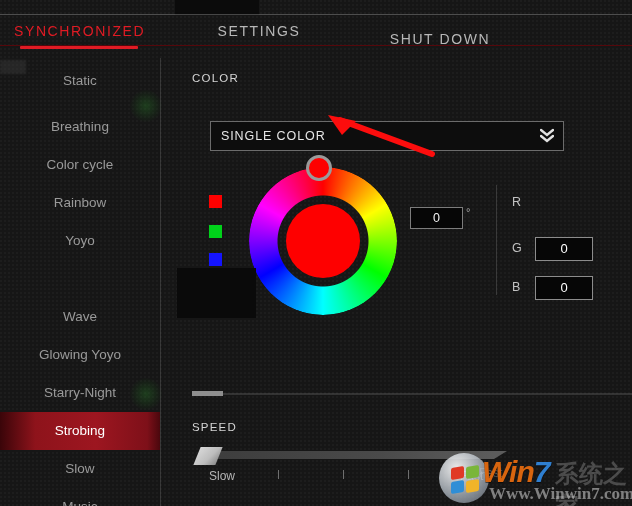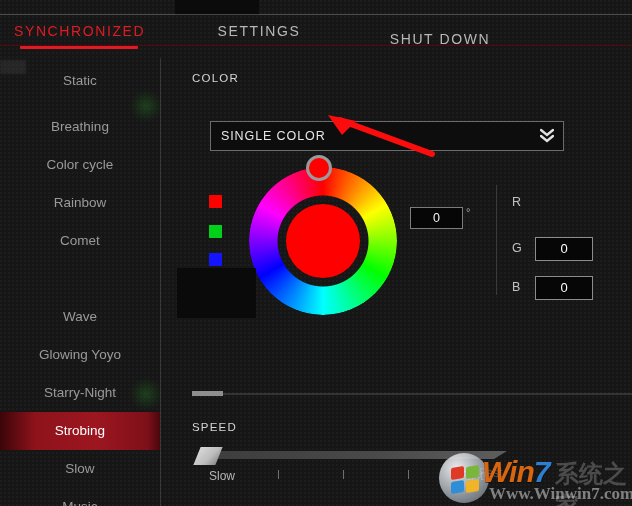--- a/index.html
+++ b/index.html
@@ -391,21 +391,21 @@
     <div class="nav-tab t3">SHUT DOWN</div>
   </div>
   <div class="nav-underline-full"></div>
   <div class="nav-underline-active"></div>
 
   <div class="sidebar">
     <div class="side-item" style="top:6px">Static</div>
     <div class="side-item" style="top:52px">Breathing</div>
     <div class="side-item" style="top:90px">Color cycle</div>
     <div class="side-item" style="top:128px">Rainbow</div>
-    <div class="side-item" style="top:166px">Comet</div>
+    <div class="side-item" style="top:166px">Yoyo</div>
     <div class="side-item" style="top:242px">Wave</div>
     <div class="side-item" style="top:280px">Glowing Yoyo</div>
     <div class="side-item selected" style="top:356px">Strobing</div>
     <div class="side-item" style="top:318px">Starry-Night</div>
     <div class="side-item" style="top:394px">Slow</div>
     <div class="side-item" style="top:432px">Music</div>
   </div>
   <div class="glow-dot g1"></div>
   <div class="glow-dot g2"></div>
   <div class="sidebar-divider"></div>

